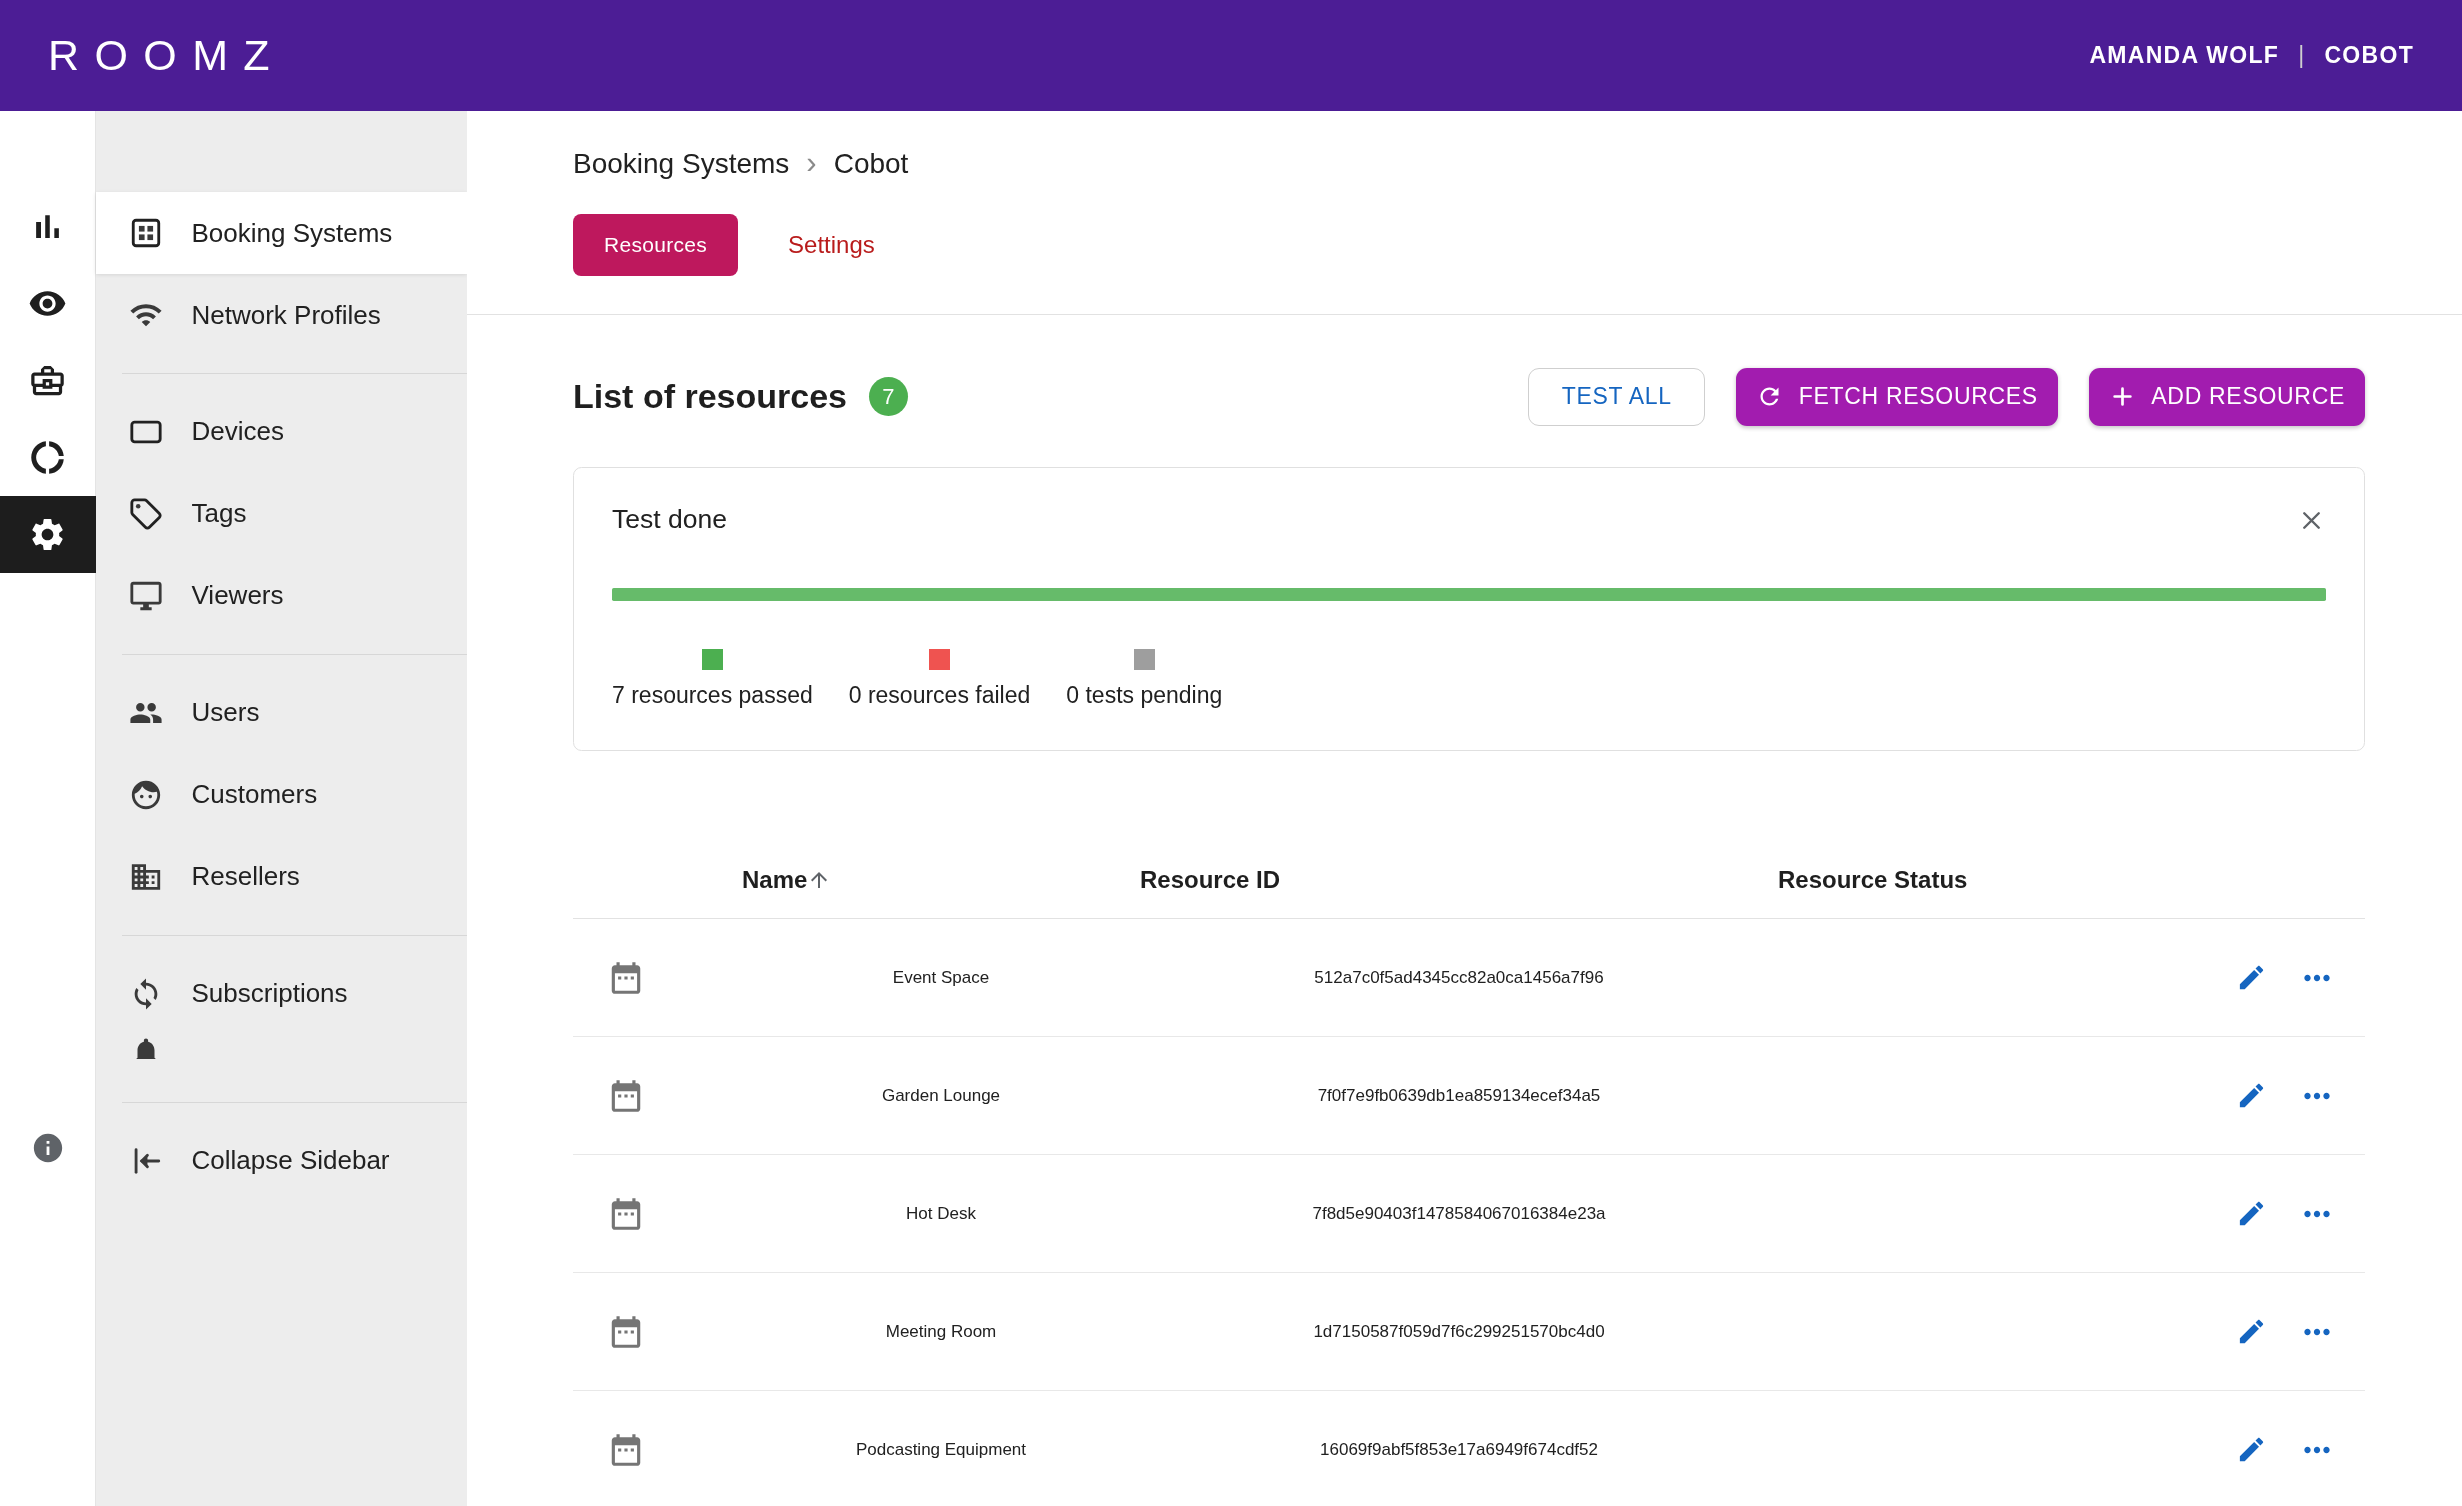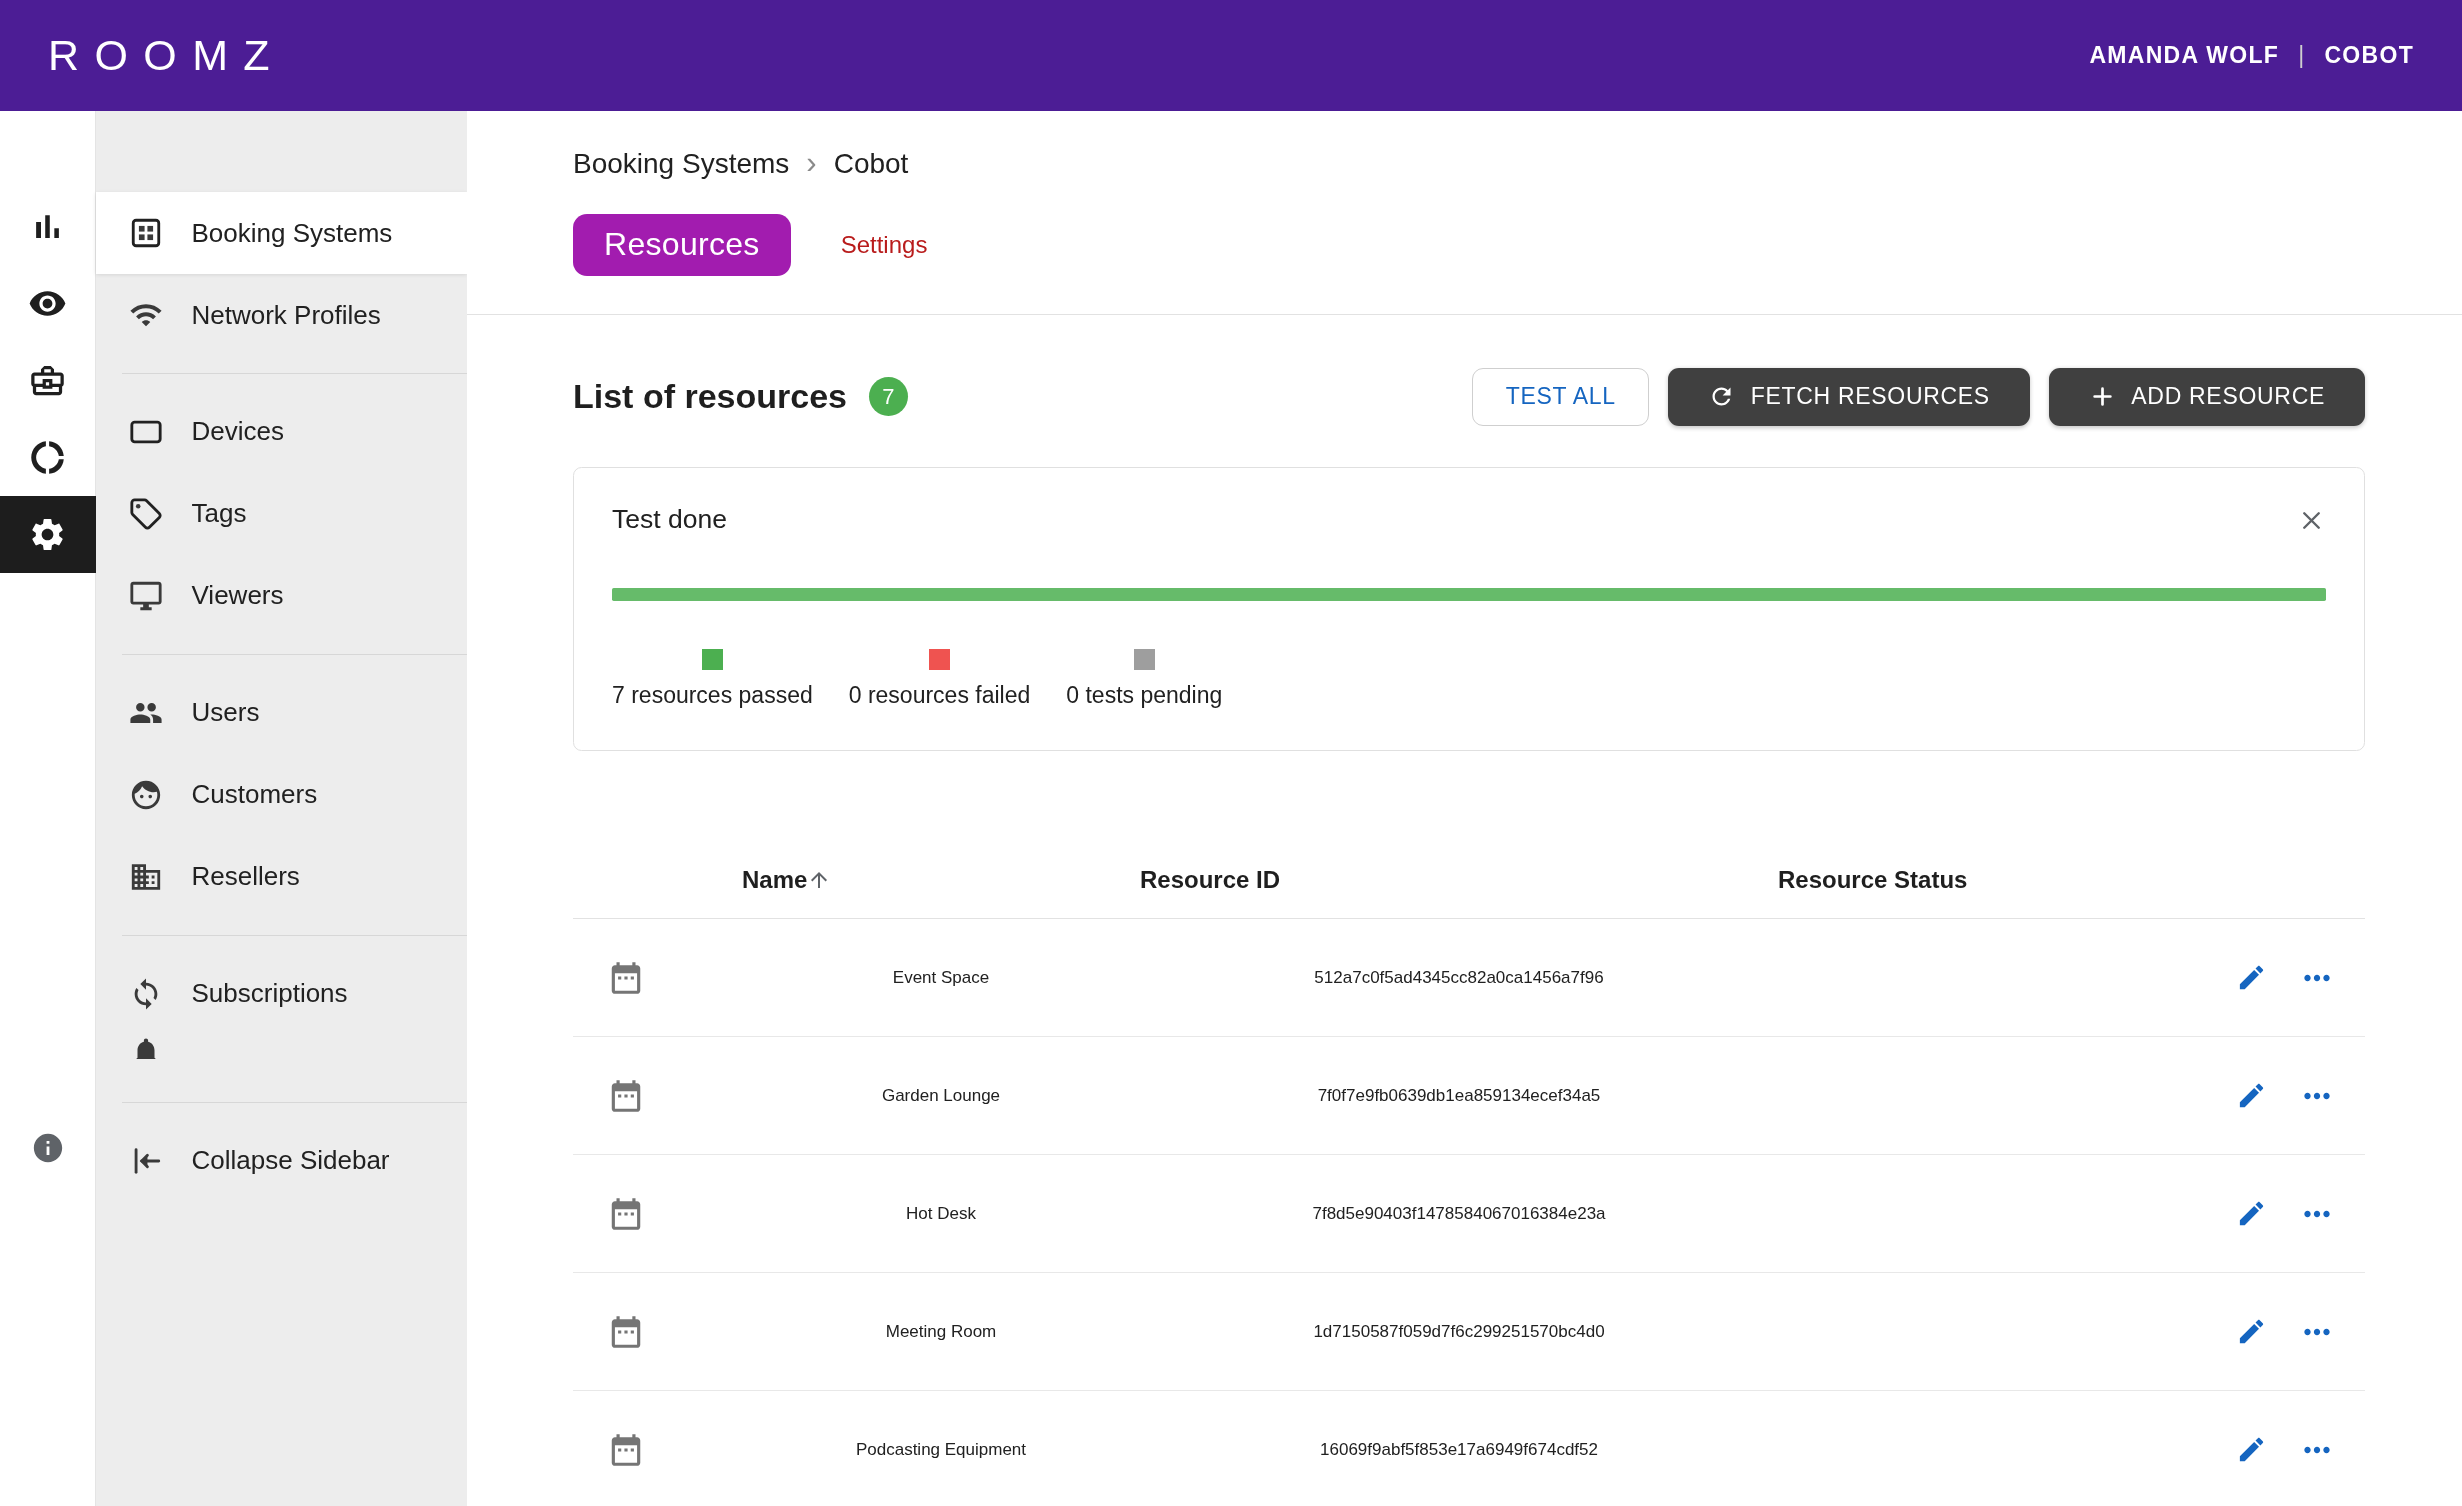--- a/index.html
+++ b/index.html
@@ -32,33 +32,33 @@
   .partial-item { height:24px; overflow:hidden; padding-left:32.5px; }
   .collapse-divider { margin-top:43px; }
 
   
   .main { flex:1; min-width:0; display:flex; flex-direction:column; background:#fff; }
   .header-zone { padding:36px 97px 38px 106px; border-bottom:0.9px solid #e2e2e2; }
   .breadcrumb { display:flex; align-items:center; gap:17px; font-size:28px; color:#212121; }
   .crumb-link { cursor:pointer; }
   .crumb-sep { color:#8a8a8a; font-size:31px; line-height:1; padding-bottom:3.4px; }
   .tabs-row { margin-top:32.5px; display:flex; align-items:center; }
-  .tab-resources { height:62px; padding:0 31px; background:#a21caf; color:#fff; border:none; border-radius:14px; font-size:32px; font-weight:500; letter-spacing:0.3px; display:flex; align-items:center; cursor:pointer; font-family:inherit; }
+  .tab-resources { height:62px; padding:0 31px; background:#be185d; color:#fff; border:none; border-radius:8px; font-size:21px; font-weight:500; letter-spacing:0.3px; display:flex; align-items:center; cursor:pointer; font-family:inherit; }
   .tab-settings { margin-left:50px; color:#b91c1c; font-size:24px; font-weight:500; cursor:pointer; background:none; border:none; font-family:inherit; }
 
   .content { padding:0 97px 0 106px; flex:1; }
 
   
   .list-header { margin-top:53px; display:flex; align-items:center; }
   .list-title { font-size:34px; font-weight:700; color:#1f1f1f; }
   .count-badge { width:39px; height:39px; border-radius:50%; background:#4caf50; color:#fff; font-size:22px; font-weight:500; display:flex; align-items:center; justify-content:center; margin-left:22px; }
   .list-spacer { flex:1; }
   .btn { height:58px; border-radius:11px; font-size:23px; font-weight:500; letter-spacing:0.7px; display:flex; align-items:center; cursor:pointer; font-family:inherit; }
   .btn-outline { background:#fff; border:0.9px solid #cfcfcf; color:#1565c0; padding:0 32.5px; }
-  .btn-filled { background:#404040; border:none; color:#fff; padding:0 40px; gap:15.4px; margin-left:19px; box-shadow:0 1.7px 4.3px rgba(0,0,0,0.22); }
+  .btn-filled { background:#a21caf; border:none; color:#fff; padding:0 20px; gap:15.4px; margin-left:31px; box-shadow:0 1.7px 4.3px rgba(0,0,0,0.22); }
   .bic { width:27px; height:27px; fill:#fff; }
 
   
   .test-card { margin-top:41px; border:0.9px solid #e0e0e0; border-radius:8.5px; padding:36px 38px 41px; }
   .card-head { display:flex; justify-content:space-between; align-items:flex-end; }
   .card-title { font-size:26.5px; color:#212121; }
   .close-btn { background:none; border:none; cursor:pointer; padding:0; }
   .close-btn svg { width:29px; height:29px; }
   .progress-bar { margin-top:53px; height:13px; border-radius:1.7px; background:#66bb6a; }
   .legend { margin-top:48px; display:flex; align-items:center; gap:36px; }

